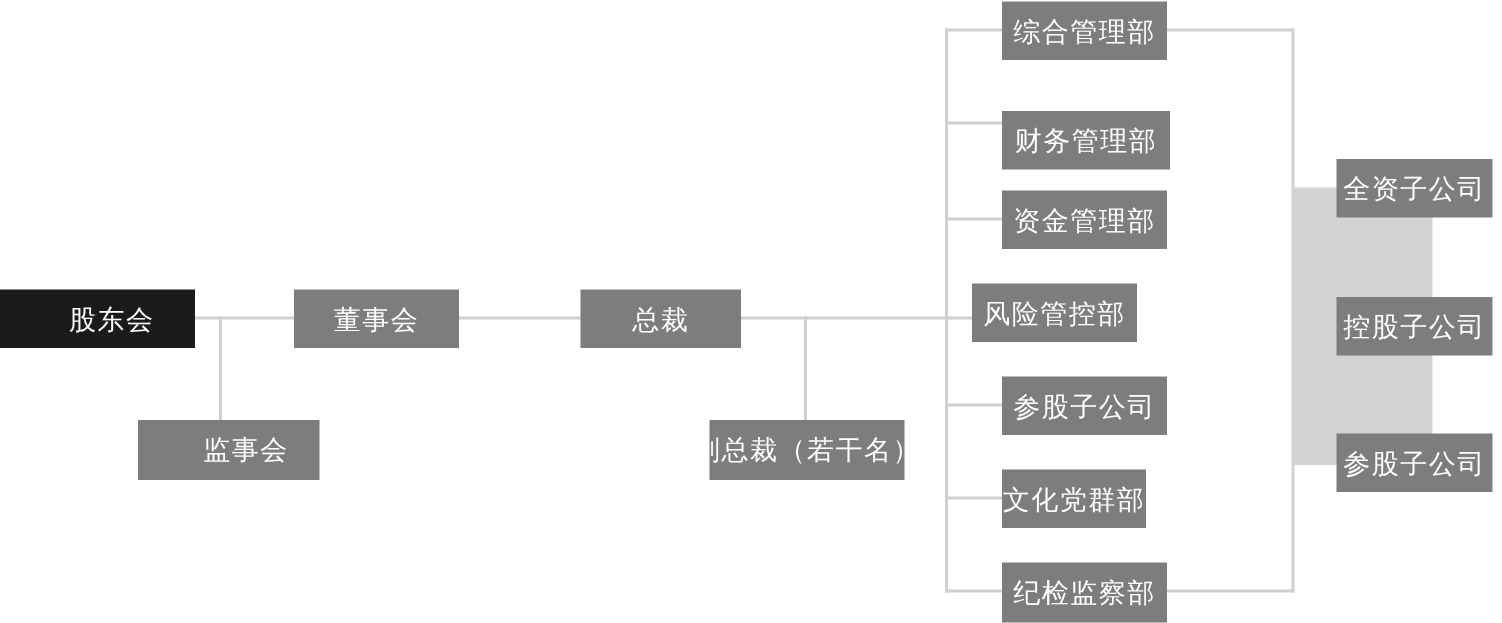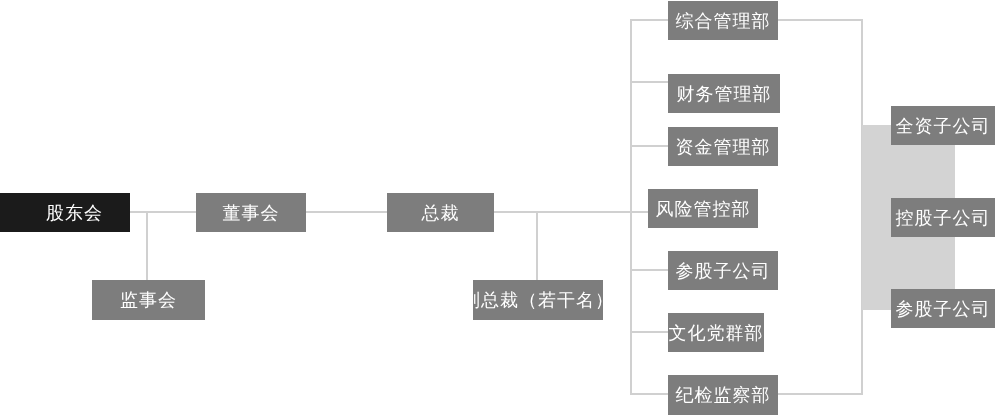--- a/index.html
+++ b/index.html
@@ -67,21 +67,21 @@
   <div class="node root" style="left:0px; top:193px; width:111px; height:39px;">
     <span>股东会</span>
   </div>
   <div class="node" style="left:196px; top:193px; width:110px; height:39px;">
     <span>董事会</span>
   </div>
   <div class="node" style="left:387px; top:193px; width:107px; height:39px;">
     <span>总裁</span>
   </div>
 
-  <div class="node" style="left:92px; top:280px; width:113px; height:40px;">
+  <div class="node" style="left:92px; top:280px; width:98px; height:40px;padding-left:23px;">
     <span>监事会</span>
   </div>
   <div class="node" style="left:473px; top:280px; width:130px; height:40px;">
     <span>副总裁（若干名）</span>
   </div>
 
   <div class="node" style="left:668px; top:1px; width:110px; height:39px;">
     <span>综合管理部</span>
   </div>
   <div class="node" style="left:668px; top:74px; width:112px; height:39px;">

